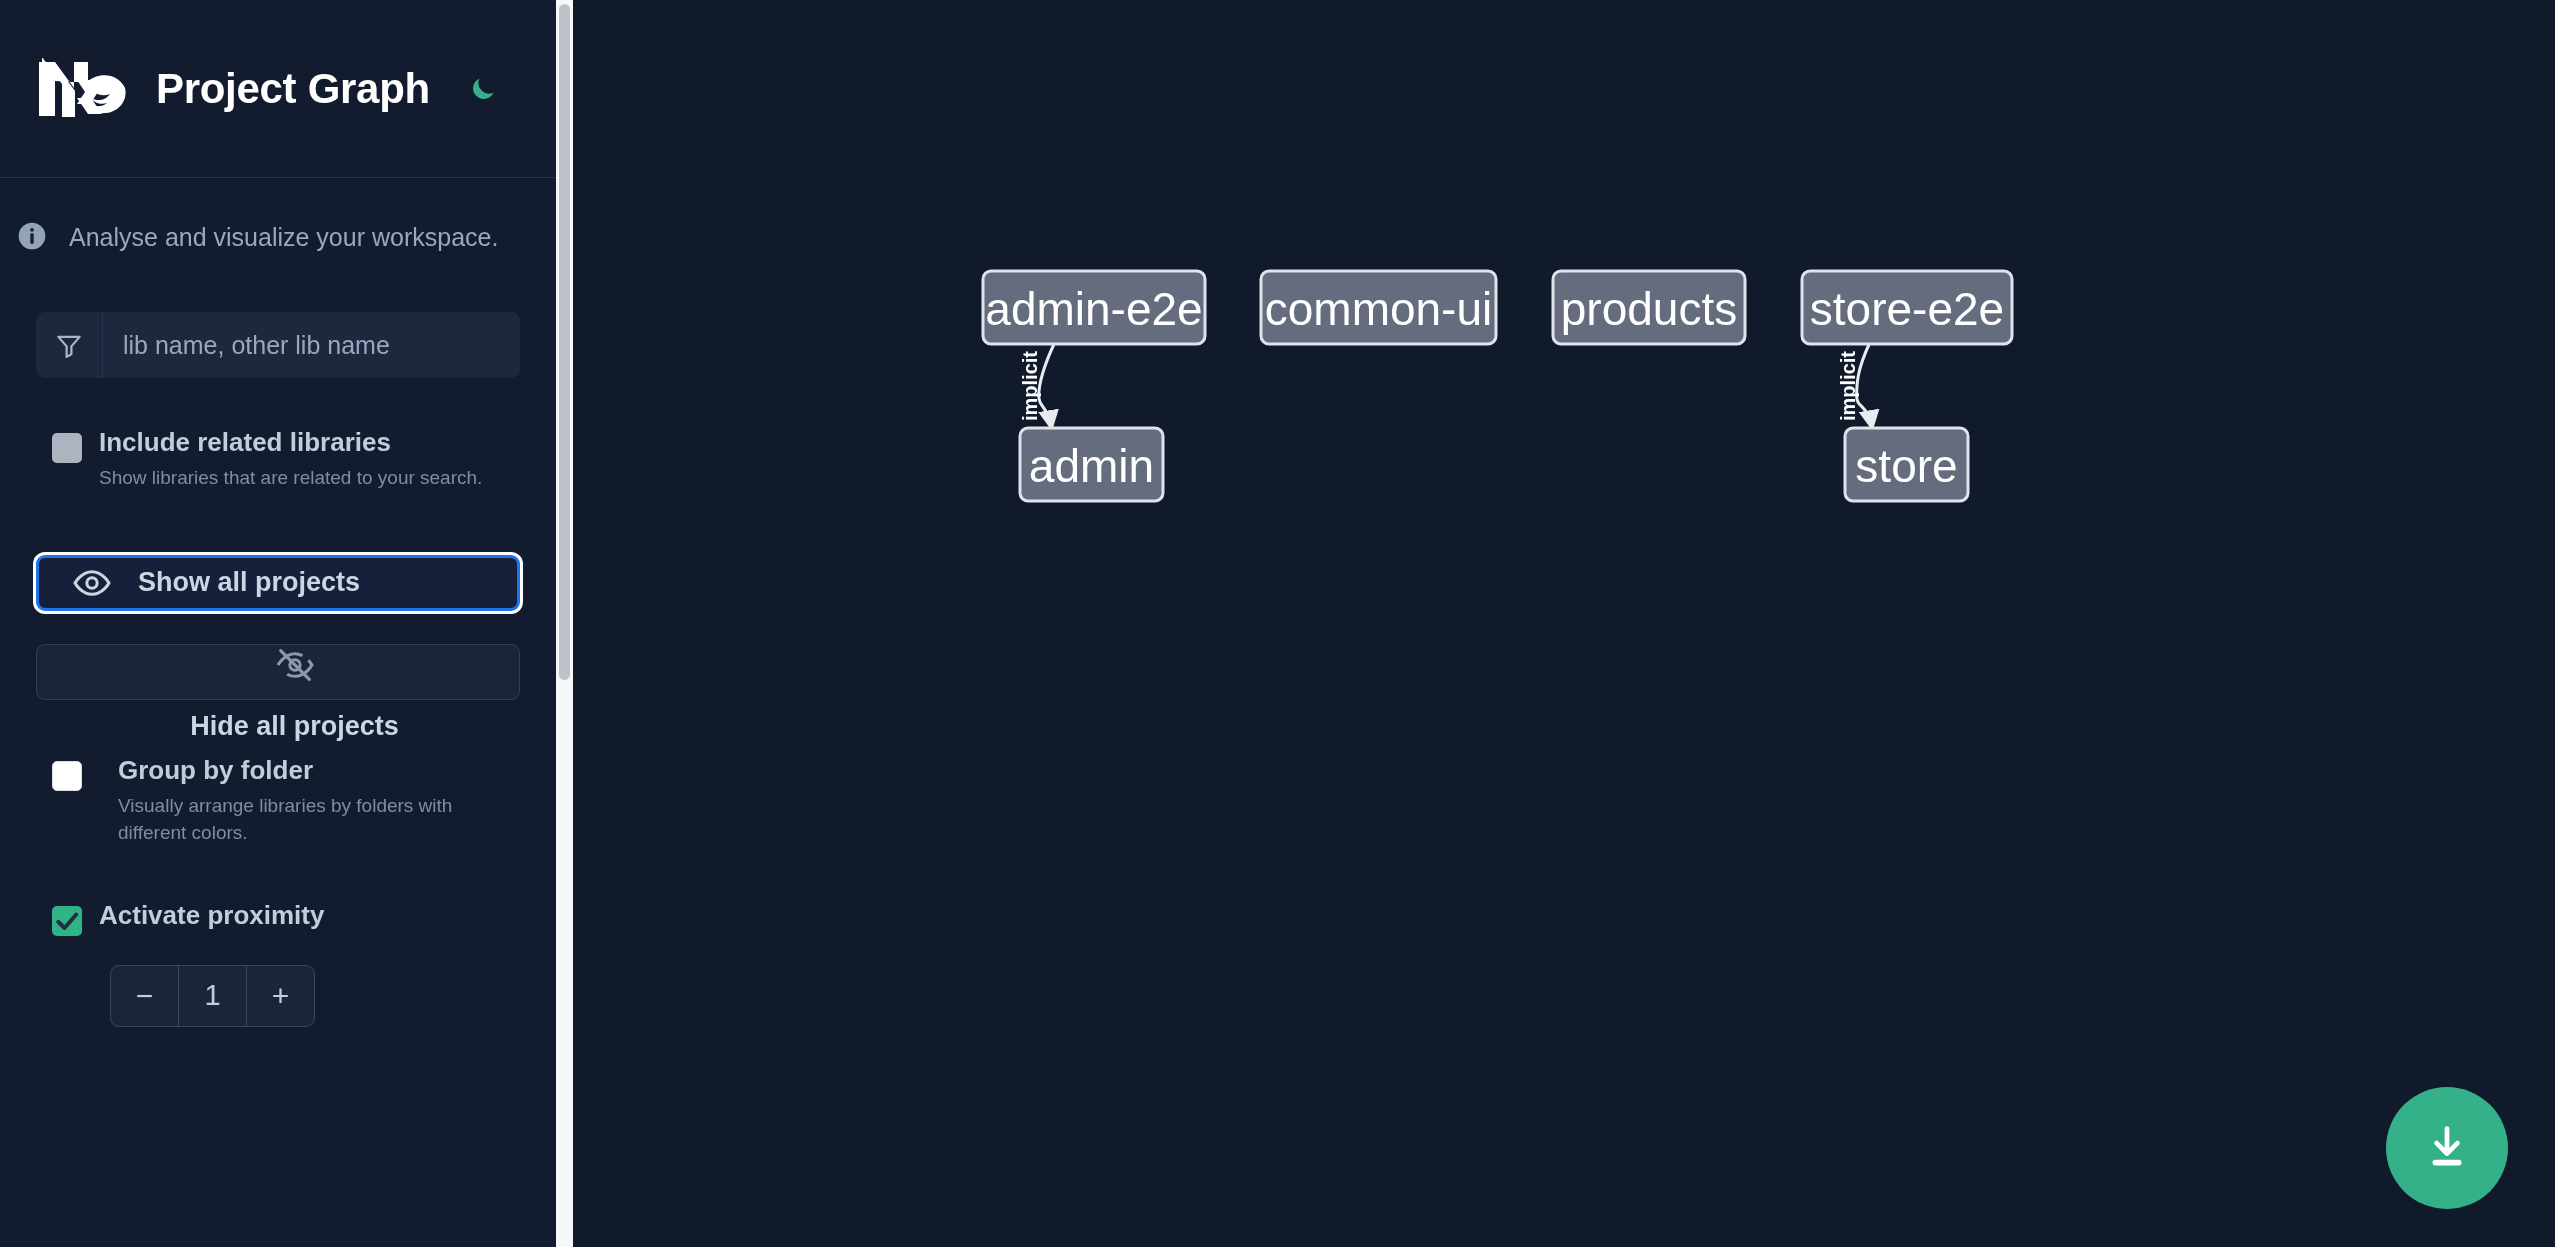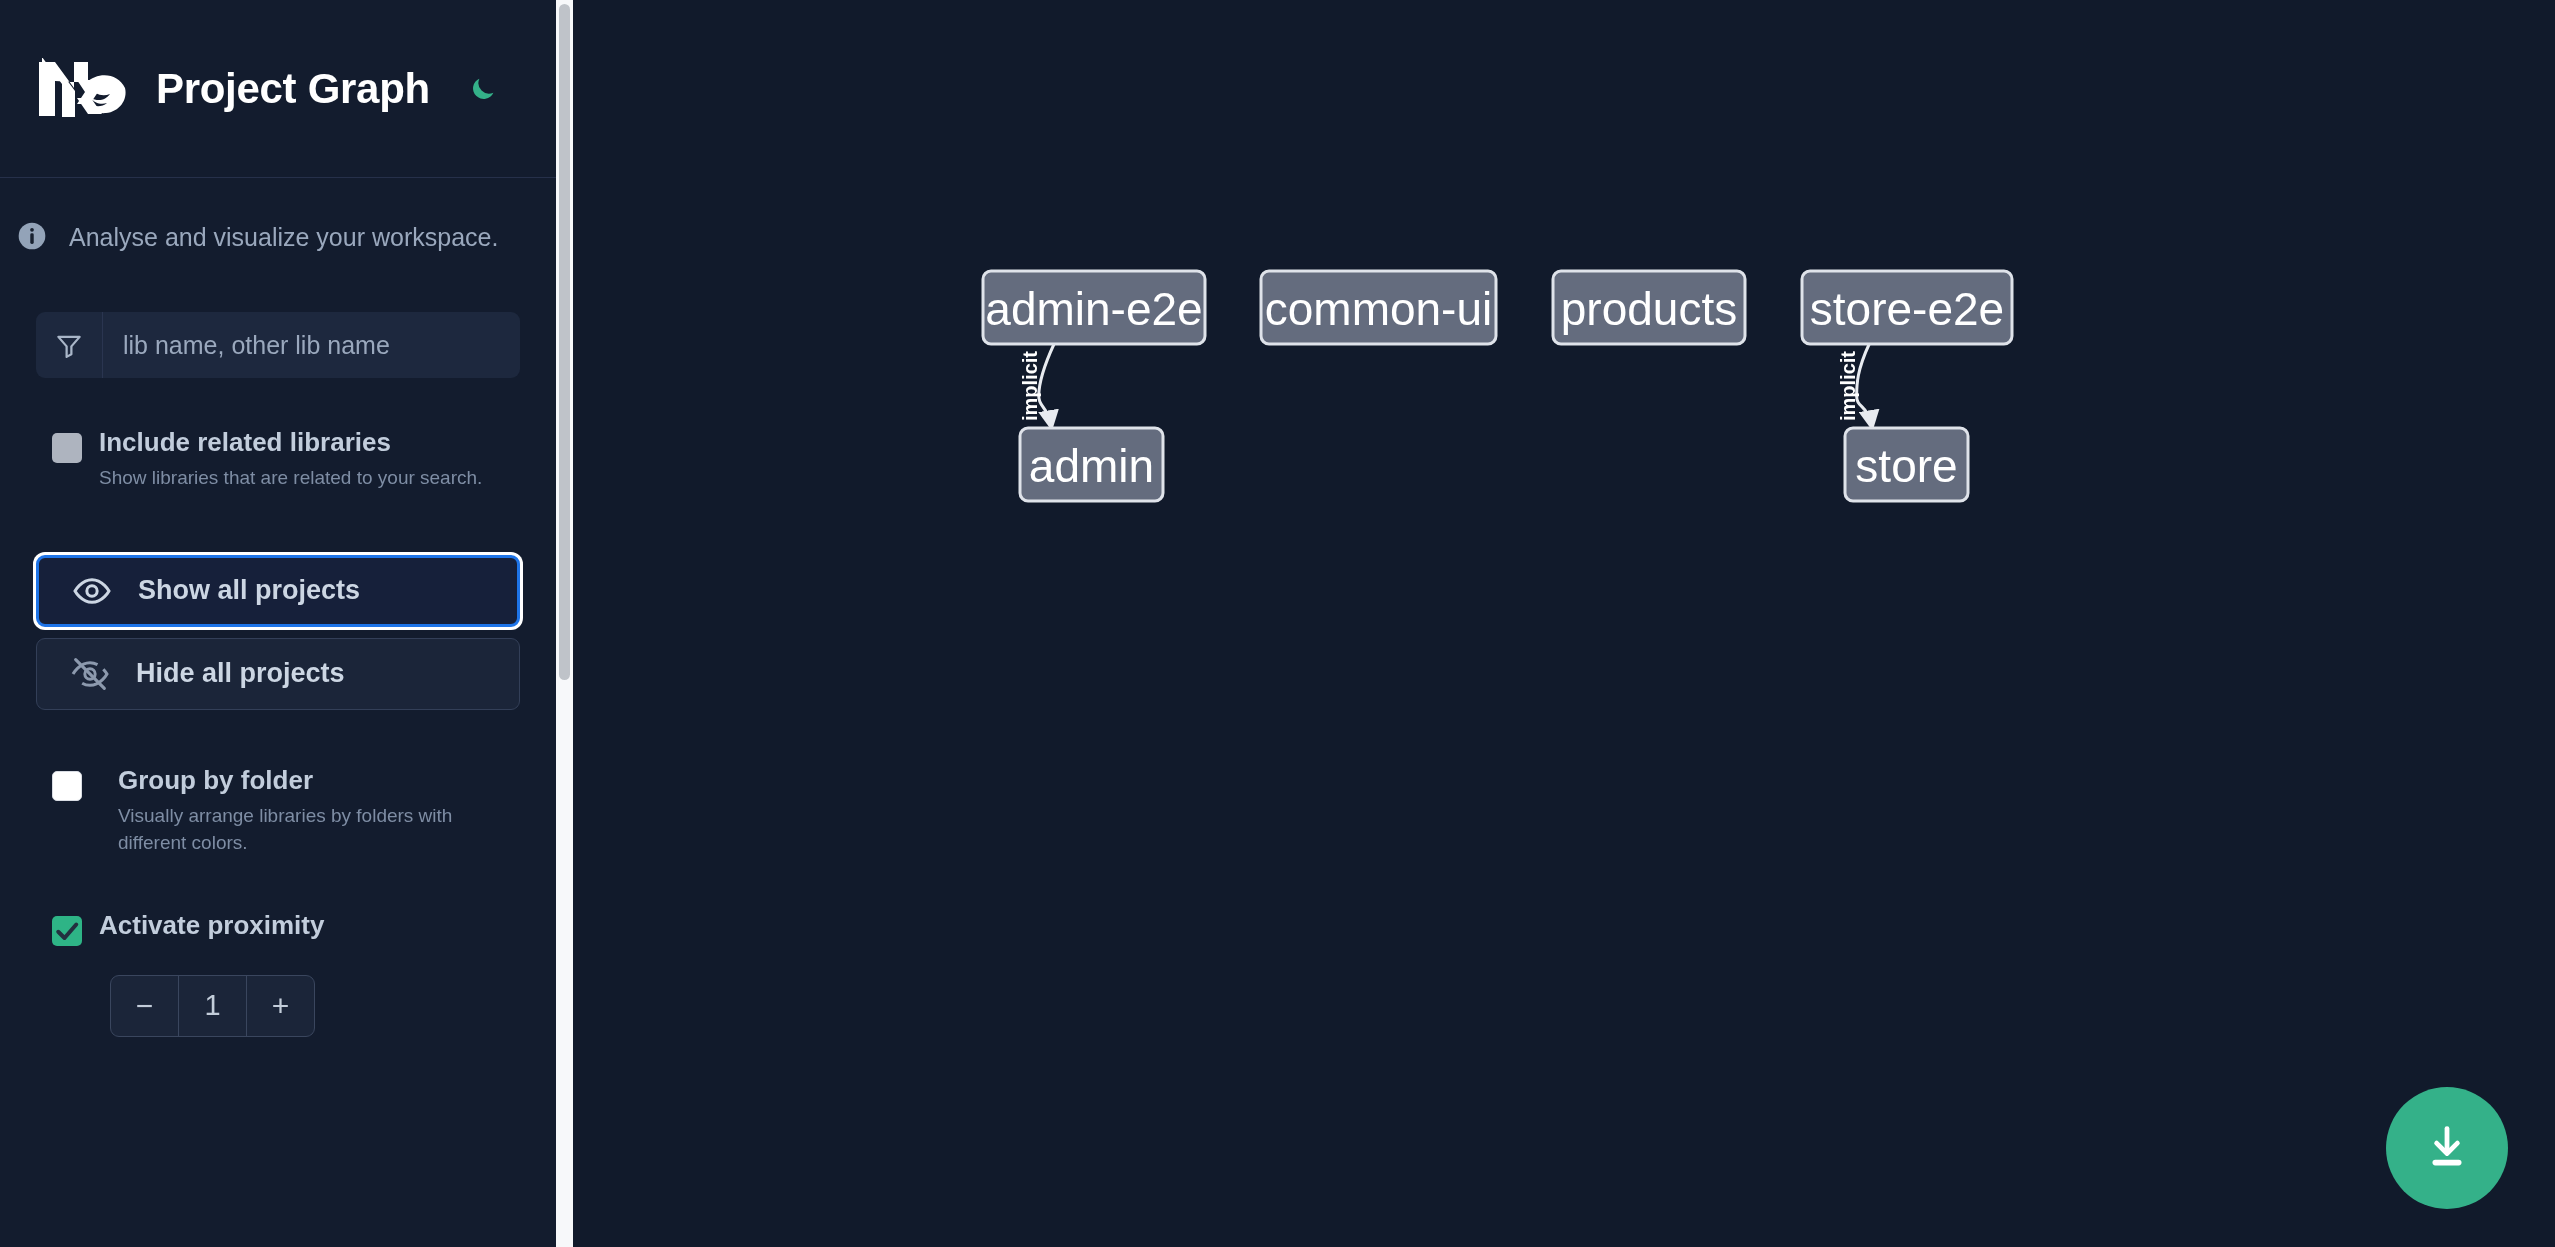--- a/index.html
+++ b/index.html
@@ -150,37 +150,37 @@
   .opt-desc {
     font-size: 19px;
     color: #7e8da4;
     line-height: 1.42;
     margin-top: 5px;
   }
 
   
   .btn-full {
     margin: 0 36px;
-    height: 72px;
+    height: 56px;
     border-radius: 9px;
     background: #1b2539;
     border: 1px solid #333f58;
     display: flex;
     align-items: center;
     padding-left: 33px;
     gap: 26px;
     cursor: pointer;
   }
   .btn-full.focused {
     margin-top: 63px;
     border: 3px solid #1e74e8;
     box-shadow: 0 0 0 3px #ffffff;
     background: #16203a;
   }
-  .btn-full.second { margin-top: 11px; }
+  .btn-full.second { margin-top: 33px; flex-direction: column; }
 
   .btn-label {
     font-size: 27px;
     font-weight: 700;
     color: #ccd6e3;
   }
   .btn-ic { width: 40px; height: 40px; flex: 0 0 40px; }
 
   
   .stepper {

